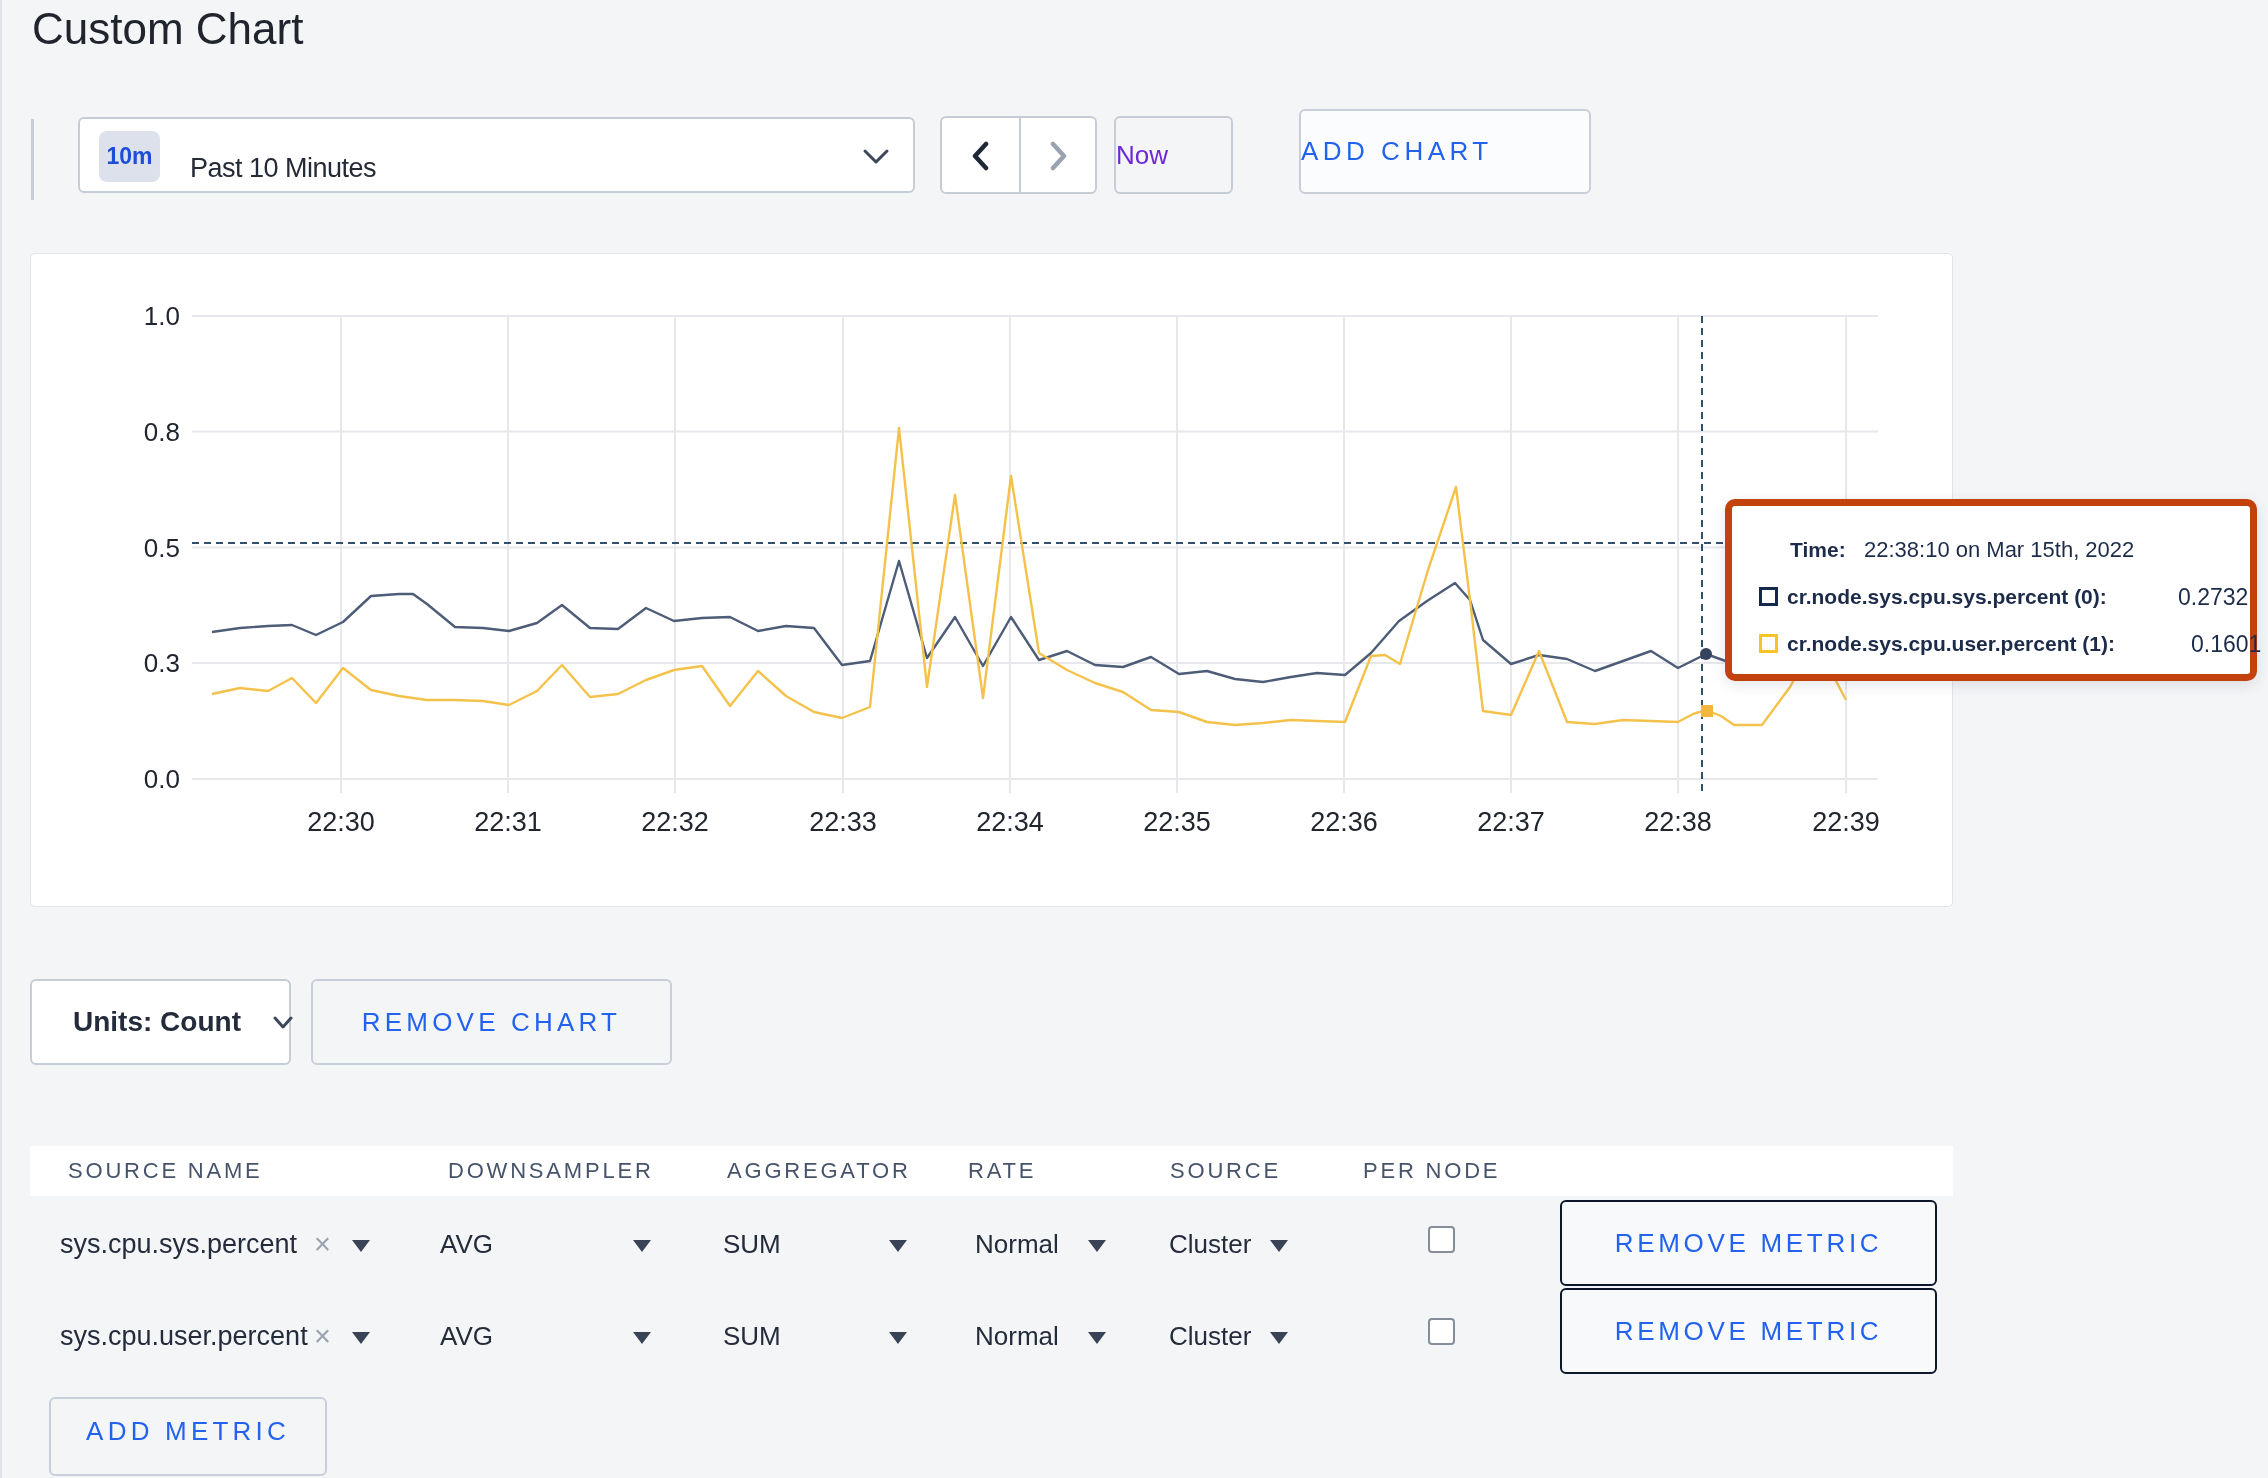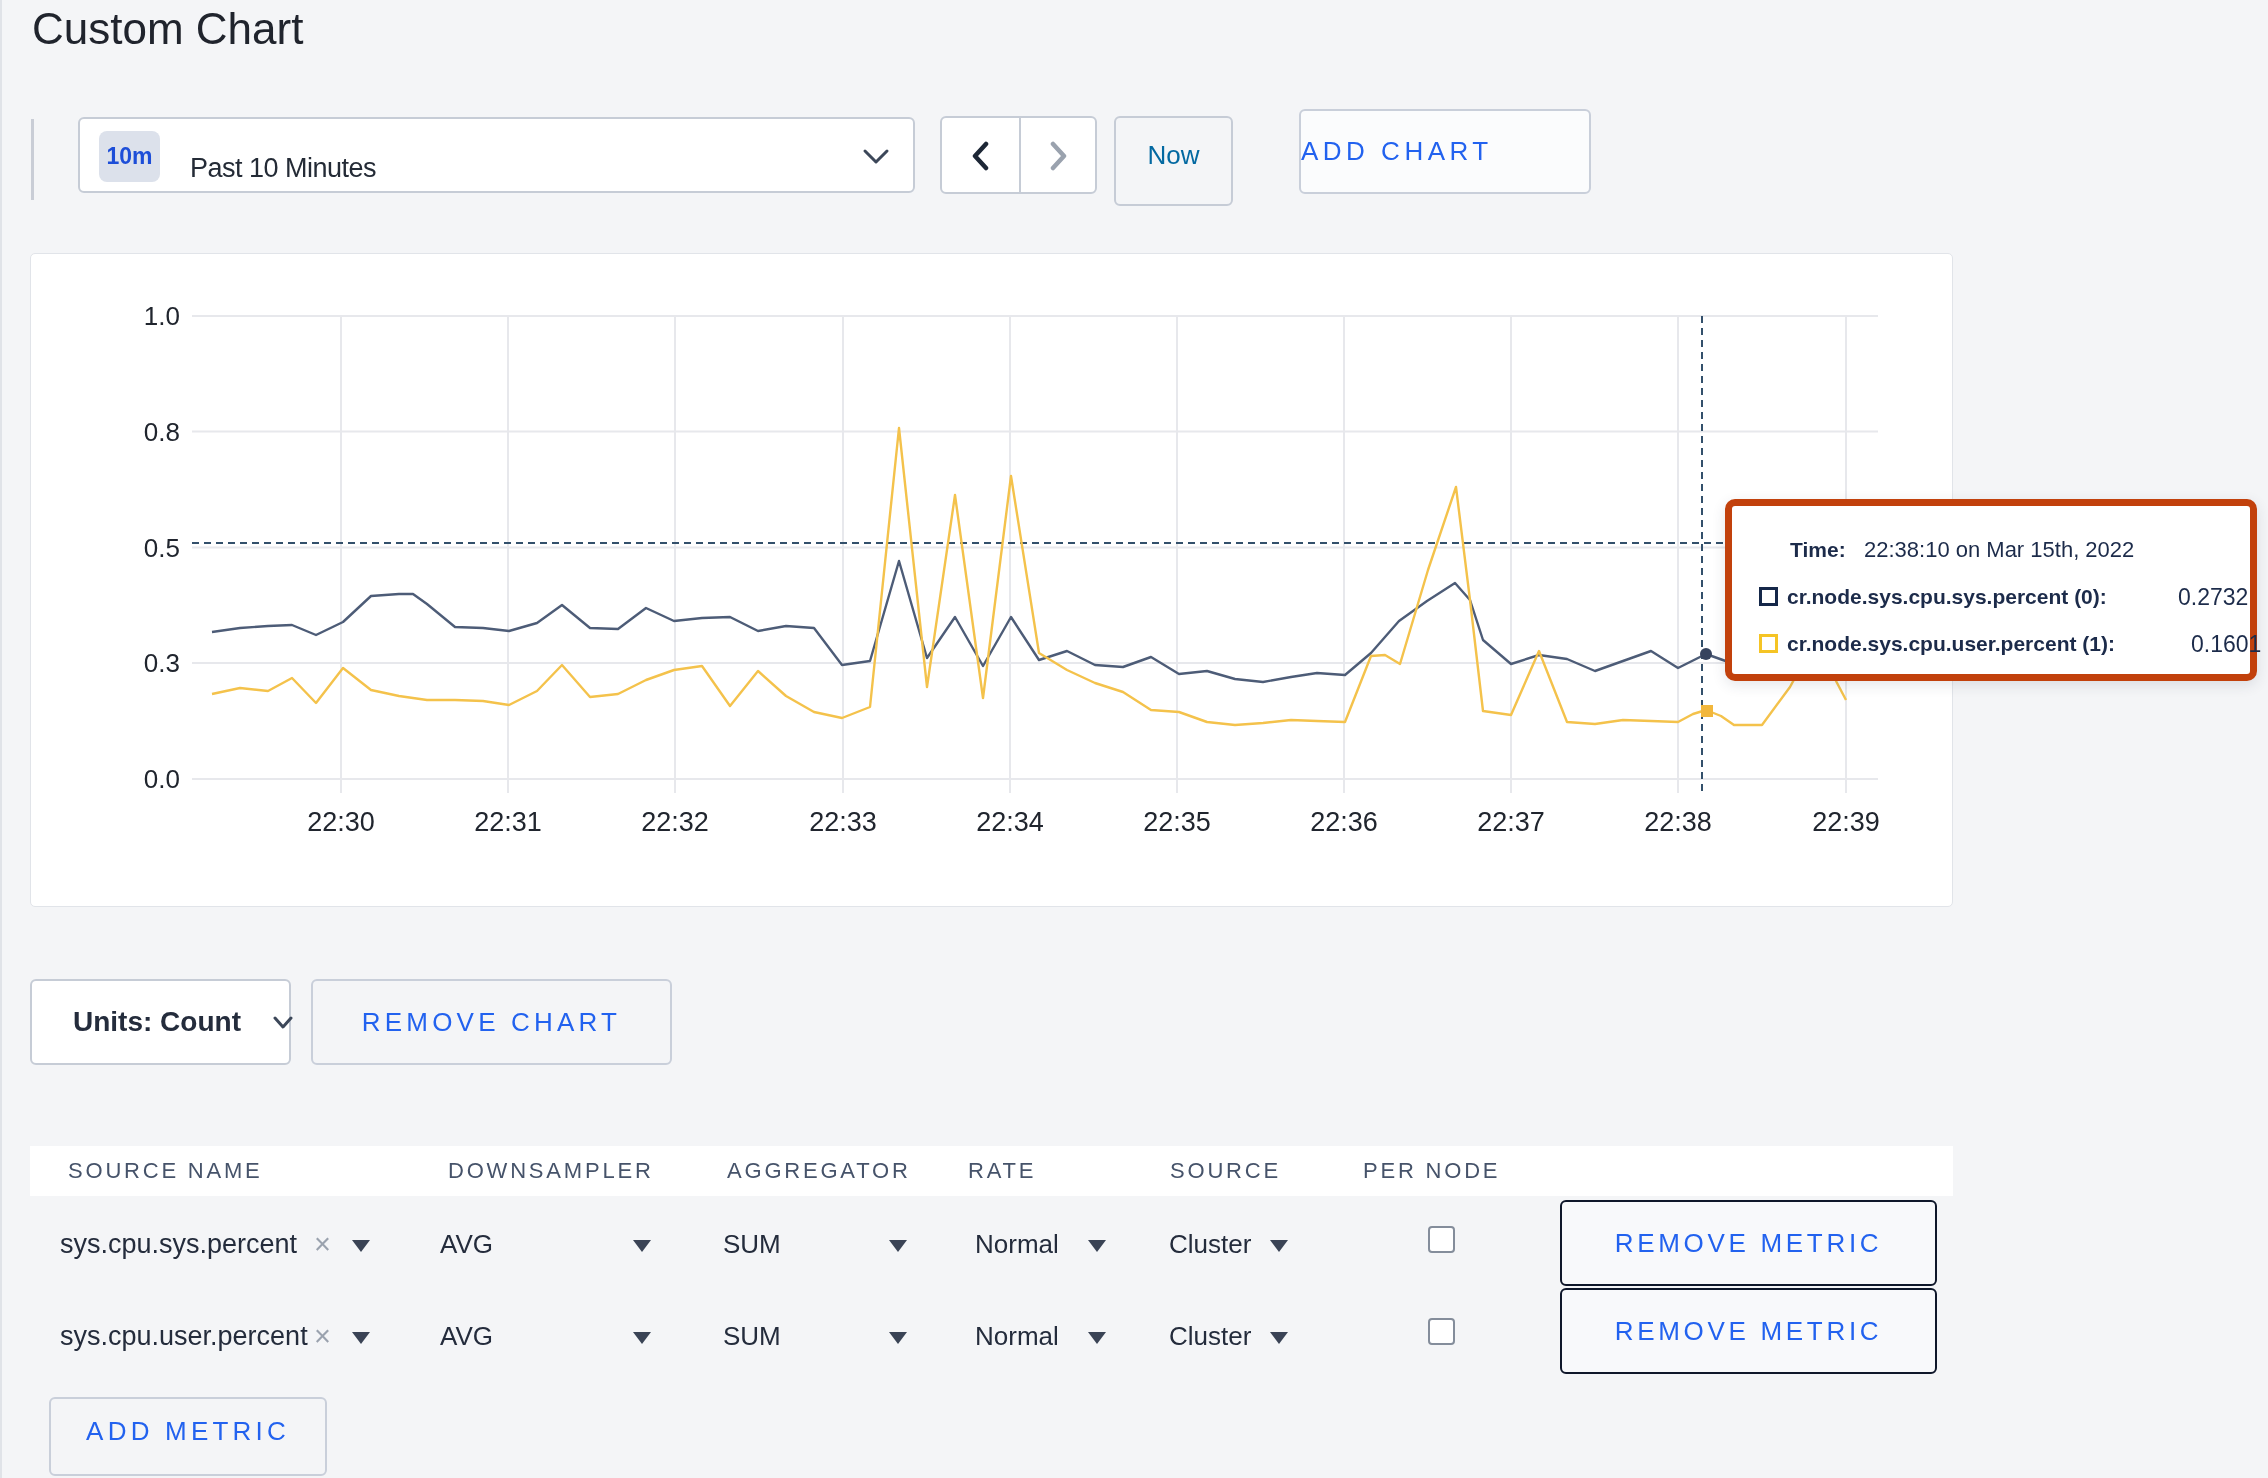--- a/index.html
+++ b/index.html
@@ -27,21 +27,21 @@
 <div class="abs" style="left:940px; top:116px; width:157px; height:78px; background:#fff; border:2px solid #c6ccd6; border-radius:6px;">
   <div class="abs" style="left:77px; top:0; width:2px; height:74px; background:#c6ccd6;"></div>
   <svg class="abs" style="left:27px; top:23px;" width="24" height="30" viewBox="0 0 24 30">
       <polyline points="17,3 6,15 17,27" fill="none" stroke="#1d2736" stroke-width="4.5" stroke-linecap="round" stroke-linejoin="round"></polyline>
     </svg>
   <svg class="abs" style="left:104px; top:23px;" width="24" height="30" viewBox="0 0 24 30">
       <polyline points="7,3 18,15 7,27" fill="none" stroke="#9aa2ae" stroke-width="4.5" stroke-linecap="round" stroke-linejoin="round"></polyline>
     </svg>
 </div>
 
-<div class="abs" style="left:1114px; top:116px; width:119px; height:90px; border:2px solid #c6ccd6; border-radius:6px; text-align:center; line-height:74px; font-size:26px; color:#0369a1;">Now</div>
+<div class="abs" style="left:1114px; top:116px; width:119px; height:78px; border:2px solid #c6ccd6; border-radius:6px; line-height:74px; font-size:26px; color:#6d28d9;">Now</div>
 
 <div class="abs" style="left:1299px; top:109px; width:292px; height:85px; border:2px solid #c9cfda; border-radius:6px; background:#fbfcfd; text-align:left; line-height:81px; font-size:26px; letter-spacing:4.5px; color:#2262ef;">ADD CHART</div>
 
 <div class="abs" style="left:30px; top:253px; width:1923px; height:654px; background:#fff; border:1px solid #e1e4e9; border-radius:5px;"></div>
 
 <svg class="abs" style="left:30px; top:253px;" width="1923" height="654" viewBox="0 0 1923 654">
 
   <g stroke="#e7e8ec" stroke-width="2">
     <line x1="162" y1="63" x2="1848" y2="63"></line>
     <line x1="162" y1="178.5" x2="1848" y2="178.5"></line>

